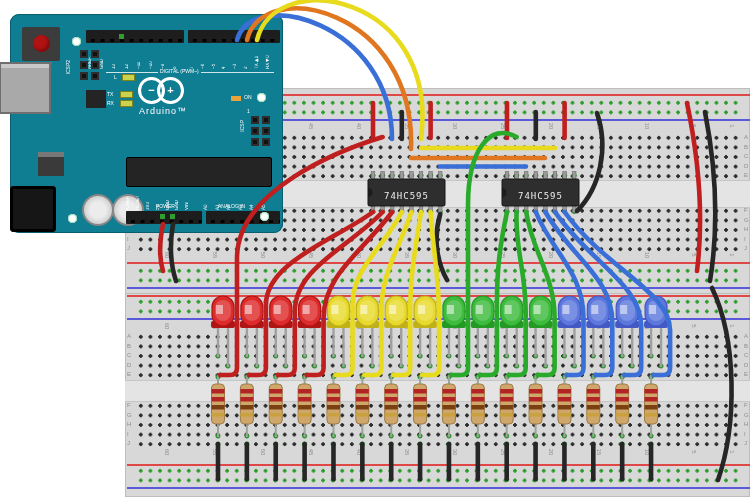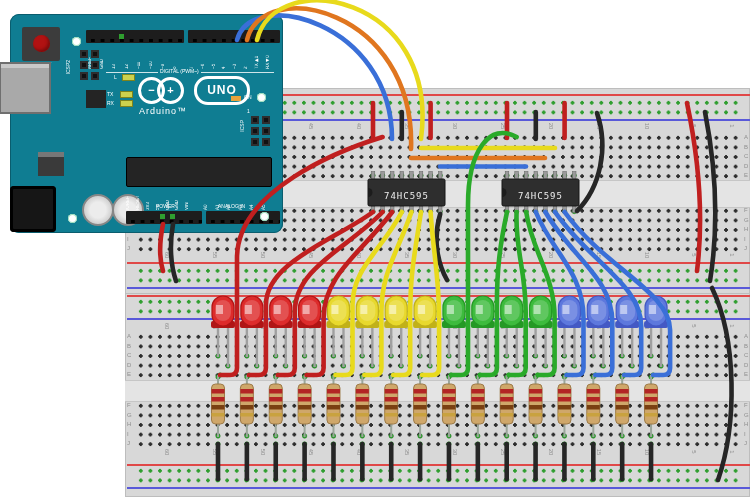--- a/index.html
+++ b/index.html
@@ -206,21 +206,20 @@
 
     <div class="wt" style="left:104px;top:61px;font-size:5px">L</div>
     <div class="ledrect" style="left:112px;top:60px"></div>
     <div class="wt" style="left:97px;top:78px;font-size:5px">TX</div>
     <div class="ledrect" style="left:110px;top:77px"></div>
     <div class="wt" style="left:97px;top:87px;font-size:5px">RX</div>
     <div class="ledrect" style="left:110px;top:86px"></div>
 
     <div class="logo-c" style="left:128px;top:63px">−</div>
     <div class="logo-c" style="left:147px;top:63px">+</div>
-    <div class="abs" style="left:184px;top:62px;width:50px;height:23px;border:3px solid #fff;border-radius:14px;color:#fff;font-weight:bold;font-size:12px;text-align:center;line-height:23px;letter-spacing:1px"><span>UNO</span></div>
     <div class="wt" style="left:129px;top:93px;font-size:9px;letter-spacing:1px">Arduino™</div>
 
     <div class="abs" style="left:221px;top:82px;width:10px;height:5px;background:#e8a33c"></div>
     <div class="wt" style="left:234px;top:81px;font-size:5px">ON</div>
 
     <div class="wt" style="left:237px;top:95px;font-size:5px">1</div>
     <div class="wt" style="left:230px;top:106px;font-size:5px;writing-mode:vertical-rl;transform:rotate(180deg)">ICSP</div>
     <div class="icsp-grid" style="left:241px;top:102px">
       <i></i>
         <i></i>

